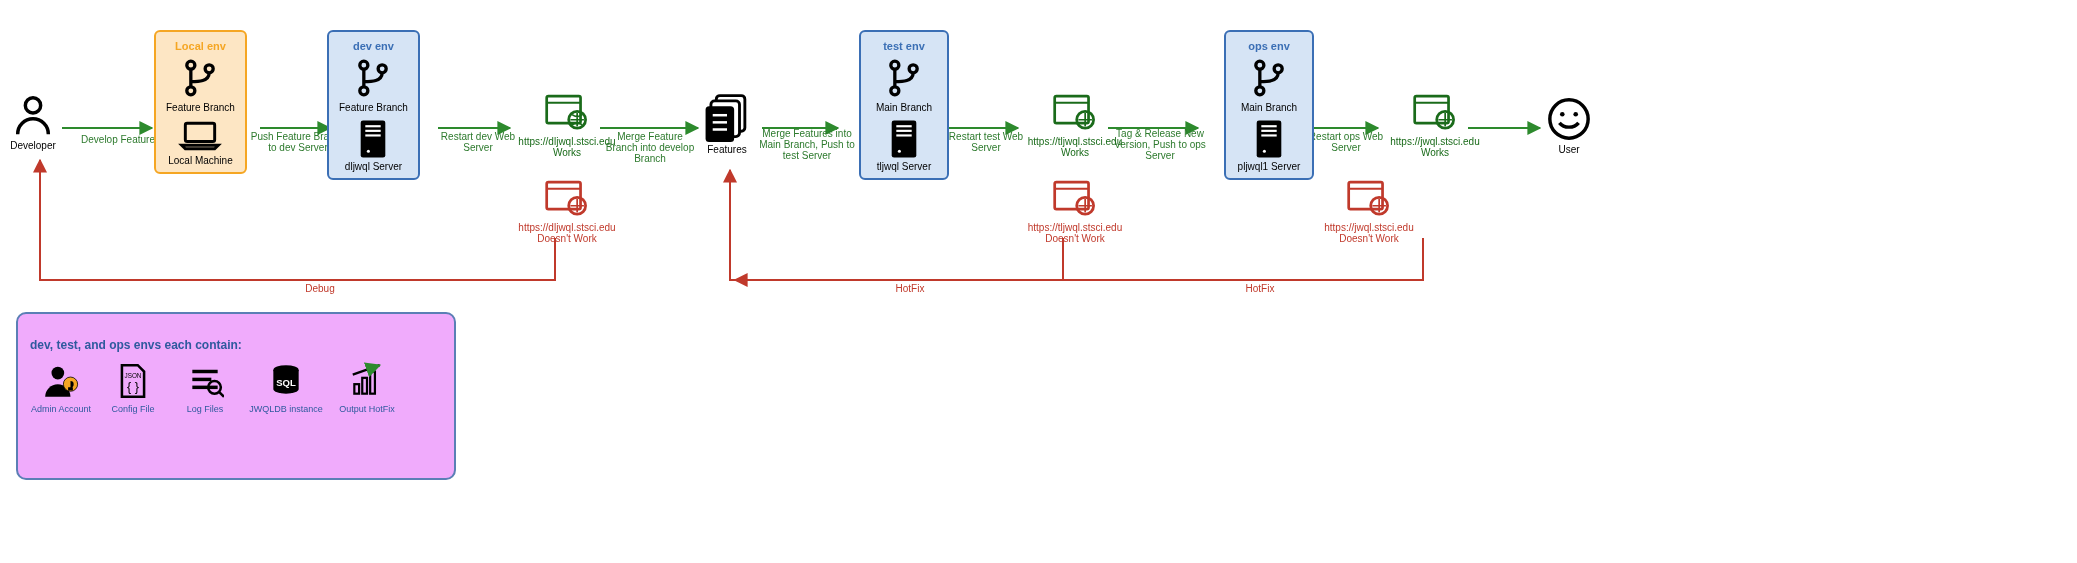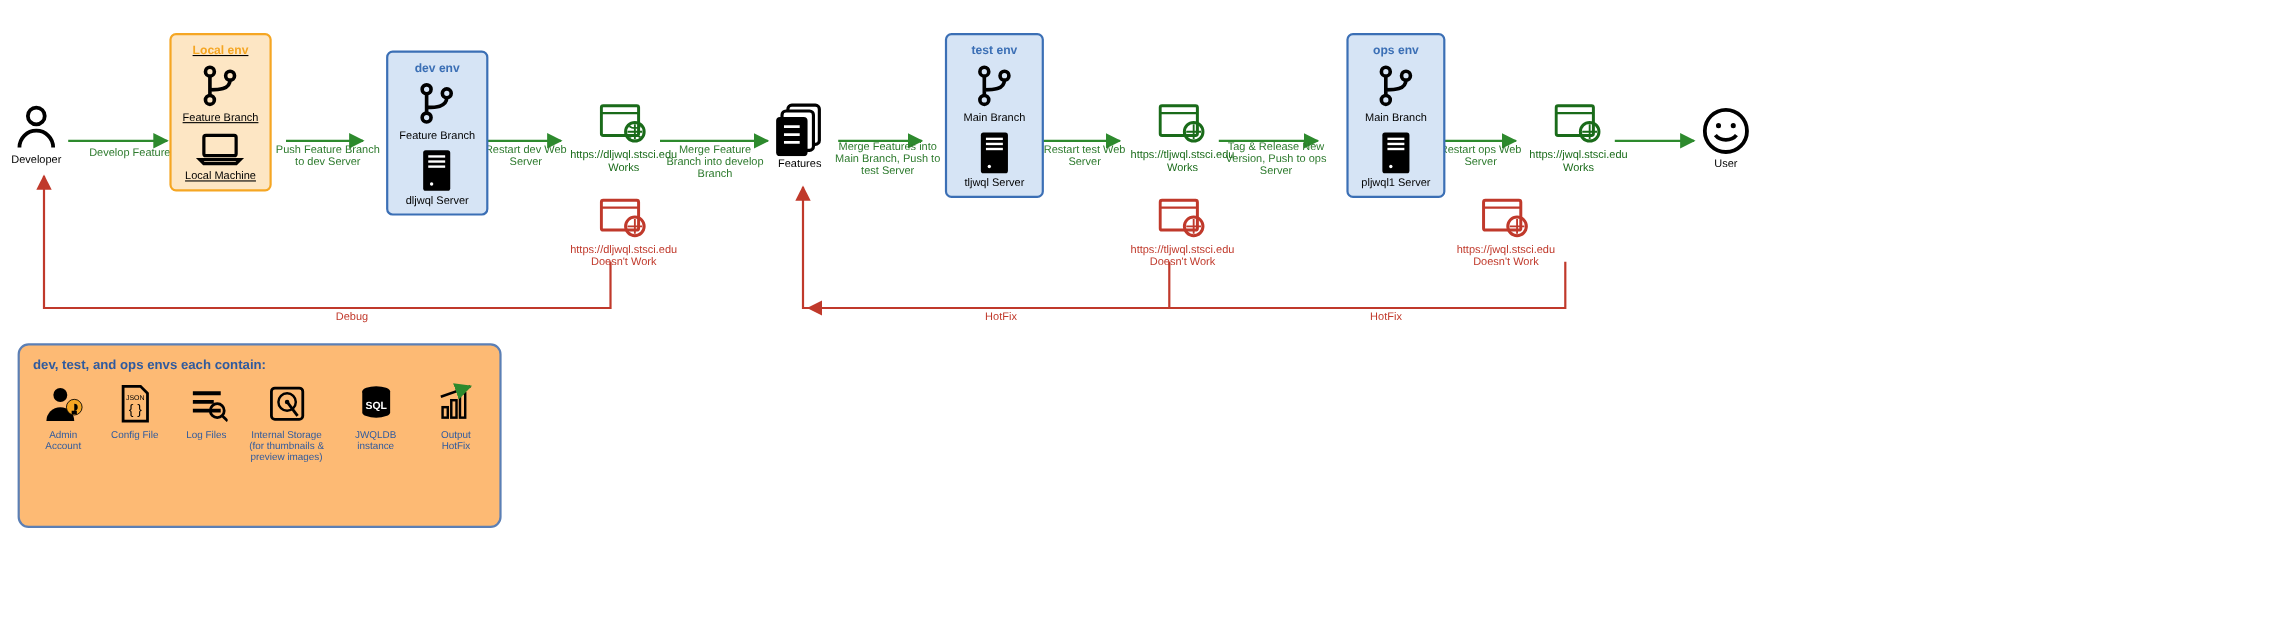--- a/index.html
+++ b/index.html
@@ -26,21 +26,21 @@
     display: flex;
     flex-direction: column;
     align-items: center;
     min-width: 90px;
   }
   .env-box .env-title {
     font-size: 11px;
     font-weight: bold;
     margin-bottom: 4px;
   }
-  .local-env { border-color: #f5a623; background: #fde6c4; text-decoration: underline; }
+  .local-env { border-color: #f5a623; background: #fde6c4; }
   .local-env .env-title { color: #f5a623; }
   .blue-env { border-color: #3b6fb5; background: #d6e4f5; }
   .blue-env .env-title { color: #3b6fb5; }
   .icon-wrap {
     width: 46px; height: 46px;
     display:flex; align-items:center; justify-content:center;
   }
   .sub-label { font-size: 10px; margin-top: 2px; }
   .arrow-label {
     position: absolute;
@@ -54,23 +54,23 @@
   .fails-label { color:#c0392b; font-size:10px; text-align:center; margin-top:4px; }
   svg.flow-arrows {
     position: absolute; left:0; top:0; width:2077px; height:563px; pointer-events:none;
   }
   
   .legend {
     position:absolute;
     left: 16px; top: 312px;
     width: 440px; height: 168px;
     border: 2px solid #5b7fb5;
-    background: #fdba74;
+    background: #f0abfc;
     border-radius: 10px;
-    padding: 10px 12px;
+    padding: 24px 12px;
   }
   .legend-title { color:#2f5a9e; font-size:12px; font-weight:bold; margin-bottom:10px; }
   .legend-items { display:flex; gap: 10px; align-items:flex-start; }
   .legend-item { display:flex; flex-direction:column; align-items:center; width:62px; }
   .legend-item .lg-label { color:#2f5a9e; font-size:9px; text-align:center; margin-top:4px; }
   .legend-item.wide { width: 80px; }
 </style>
 </head>
 <body>
 
@@ -132,21 +132,21 @@
     </svg>
     <div class="sub-label">Feature Branch</div>
     <svg width="44" height="34" viewBox="0 0 24 18" style="margin-top:6px;">
       <rect x="4" y="2" width="16" height="10" rx="1" fill="none" stroke="#000" stroke-width="1.6"></rect>
       <path d="M2,14 L22,14 L20,16 L4,16 z" fill="none" stroke="#000" stroke-width="1.6"></path>
     </svg>
     <div class="sub-label">Local Machine</div>
   </div>
 </div>
 
-<div class="node" style="left:351px; top:30px;margin-top:16px;">
+<div class="node" style="left:327px; top:30px;">
   <div class="env-box blue-env">
     <div class="env-title">dev env</div>
     <svg width="44" height="44" viewBox="0 0 24 24">
       <circle cx="7" cy="5" r="2.2" fill="none" stroke="#000" stroke-width="1.8"></circle>
       <circle cx="7" cy="19" r="2.2" fill="none" stroke="#000" stroke-width="1.8"></circle>
       <circle cx="17" cy="7" r="2.2" fill="none" stroke="#000" stroke-width="1.8"></circle>
       <path d="M7,7 L7,17 M17,9 C17,14 11,14 7,14" fill="none" stroke="#000" stroke-width="1.8"></path>
     </svg>
     <div class="sub-label">Feature Branch</div>
     <svg width="32" height="40" viewBox="0 0 20 26" style="margin-top:6px;">
@@ -309,29 +309,20 @@
         <line x1="4" y1="6" x2="20" y2="6" stroke="#000" stroke-width="2.2"></line>
         <line x1="4" y1="11" x2="16" y2="11" stroke="#000" stroke-width="2.2"></line>
         <line x1="4" y1="16" x2="20" y2="16" stroke="#000" stroke-width="2.2"></line>
         <circle cx="18" cy="16" r="4" fill="none" stroke="#000" stroke-width="1.6"></circle>
         <line x1="21" y1="19" x2="24" y2="22" stroke="#000" stroke-width="1.6"></line>
       </svg>
       <div class="lg-label">Log Files</div>
     </div>
     <div class="legend-item wide">
       <svg width="38" height="38" viewBox="0 0 24 24">
-        <rect x="3" y="3" width="18" height="18" rx="2" fill="none" stroke="#000" stroke-width="1.6"></rect>
-        <circle cx="12" cy="11" r="5" fill="none" stroke="#000" stroke-width="1.4"></circle>
-        <circle cx="12" cy="11" r="1.3" fill="#000"></circle>
-        <path d="M12,11 L18,19" stroke="#000" stroke-width="1.6"></path>
-      </svg>
-      <div class="lg-label">Internal Storage (for thumbnails &amp; preview images)</div>
-    </div>
-    <div class="legend-item wide">
-      <svg width="38" height="38" viewBox="0 0 24 24">
         <ellipse cx="12" cy="5" rx="8" ry="3" fill="#000"></ellipse>
         <path d="M4,5 v12 a8,3 0 0,0 16,0 v-12" fill="#000"></path>
         <text x="12" y="15" font-size="6" text-anchor="middle" fill="#fff" font-weight="bold">SQL</text>
       </svg>
       <div class="lg-label">JWQLDB instance</div>
     </div>
     <div class="legend-item">
       <svg width="38" height="38" viewBox="0 0 24 24">
         <rect x="4" y="14" width="3" height="6" fill="none" stroke="#000" stroke-width="1.4"></rect>
         <rect x="9" y="10" width="3" height="10" fill="none" stroke="#000" stroke-width="1.4"></rect>

